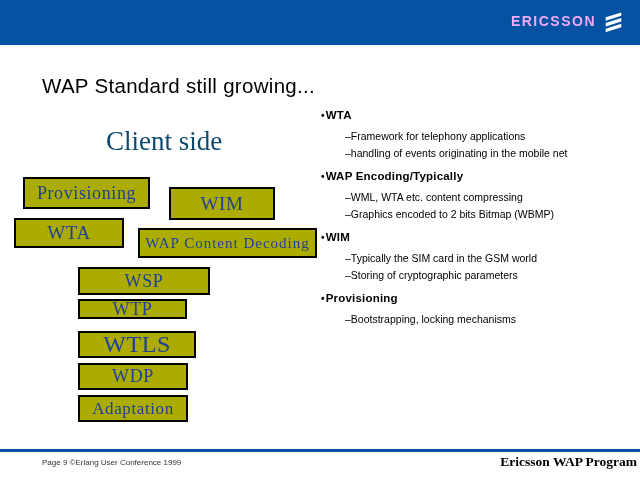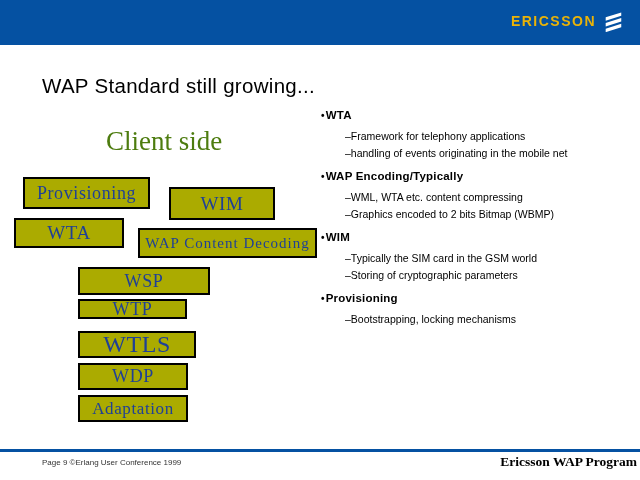--- a/index.html
+++ b/index.html
@@ -9,25 +9,25 @@
     --box-text:#1F4096;
   }
   html,body{margin:0;padding:0;background:#888;}
   .slide{
     position:relative;width:640px;height:480px;background:#ffffff;
     font-family:"Liberation Sans",sans-serif;overflow:hidden;
   }
   
   .topbar{position:absolute;left:0;top:0;width:640px;height:45px;background:var(--header-blue);}
   .brand{position:absolute;right:16px;top:10px;display:flex;align-items:center;gap:6px;}
-  .brand-text{color:#eab308;font-weight:bold;font-size:14px;letter-spacing:1.5px;font-family:"Liberation Sans",sans-serif;}
+  .brand-text{color:#f0abfc;font-weight:bold;font-size:14px;letter-spacing:1.5px;font-family:"Liberation Sans",sans-serif;}
   .flair{display:block;}
   
   .title{position:absolute;left:42px;top:74px;font-size:20.5px;color:#000;letter-spacing:0.3px;}
-  .client-side{position:absolute;left:106px;top:126px;font-family:"Liberation Serif",serif;font-size:27px;color:#4d7c0f;}
+  .client-side{position:absolute;left:106px;top:126px;font-family:"Liberation Serif",serif;font-size:27px;color:#0c4a6e;}
   
   .box{
     position:absolute;background:var(--box-fill);border:2px solid var(--box-border);
     box-sizing:border-box;display:flex;align-items:center;justify-content:center;
     font-family:"Liberation Serif",serif;color:var(--box-text);letter-spacing:0.6px;
   }
   #b-provisioning{left:23px;top:177px;width:127px;height:32px;font-size:18px;}
   #b-wim{left:169px;top:187px;width:106px;height:33px;font-size:19px;}
   #b-wta{left:14px;top:218px;width:110px;height:30px;font-size:19px;}
   #b-wcd{left:138px;top:228px;width:179px;height:30px;font-size:15px;letter-spacing:1px;}

